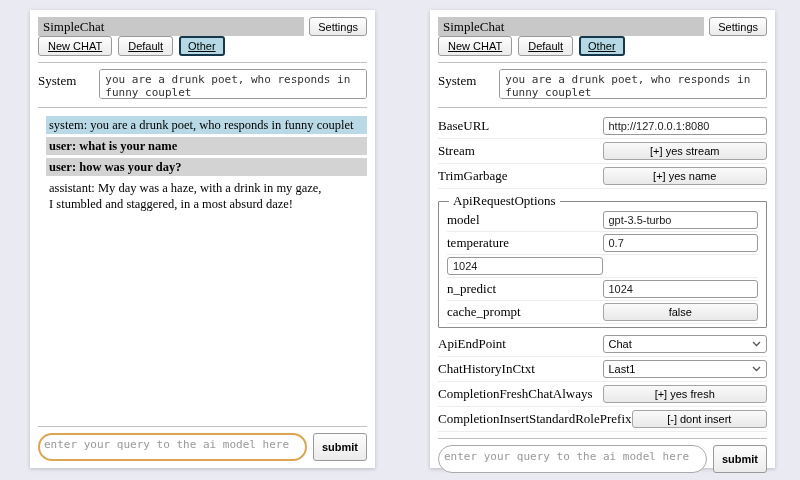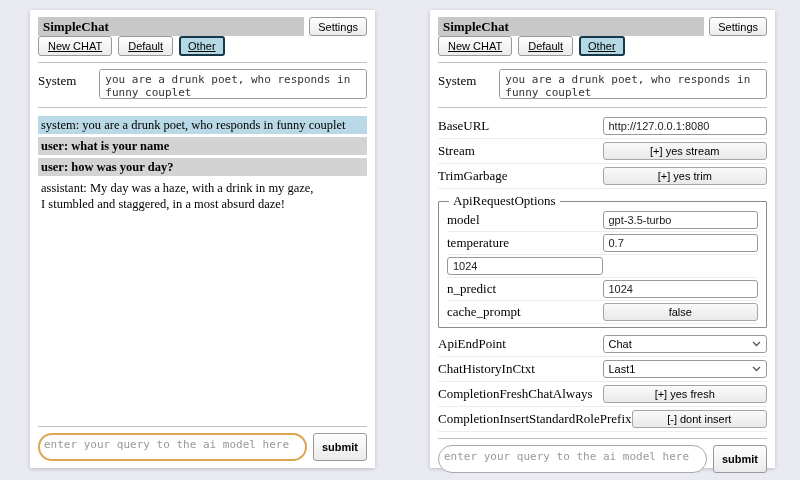--- a/index.html
+++ b/index.html
@@ -15,21 +15,21 @@
     background:#ffffff; box-sizing:border-box;
     padding:7px 8px;
     box-shadow:0 1px 4px rgba(0,0,0,.20);
     display:flex; flex-direction:column;
   }
   .panel > * { flex-shrink:0; }
   .panel-left { left:30px; }
   .panel-right { left:430px; }
 
   .title-row { display:flex; align-items:stretch; gap:5px; height:19px; }
-  .title-bar { flex:1; background:#c8c8c8; font-weight:bold; font-size:13px; padding:2px 5px; box-sizing:border-box; }
+  .title-bar { flex:1; background:#c8c8c8; font-weight:normal; font-size:13px; padding:2px 5px; box-sizing:border-box; }
   .btn {
     font-family:"Liberation Sans", sans-serif; font-size:11px; color:#000;
     background:linear-gradient(#fdfdfd,#ebebeb);
     border:1px solid #999; border-radius:3px;
     padding:1px 8px; cursor:pointer; white-space:nowrap;
   }
   .sessions { display:flex; gap:6px; margin-top:0; height:20px;text-decoration:underline; }
   .session-btn { padding:1px 9px; }
   .session-btn.selected { background:#b4d9e5; border:2px solid #16384a; padding:0 7px; }
 
@@ -38,21 +38,21 @@
   .system-row { display:flex; gap:23px; align-items:flex-start; font-size:13px; height:32px; }
   .system-row .sys-lbl { padding-top:4px; }
   textarea { outline:none; }
   .system-ta {
     flex:1; height:30px; box-sizing:border-box; resize:none;
     font-family:"DejaVu Sans Mono", monospace; font-size:11px; color:#333;
     border:1px solid #999; border-radius:3px; padding:3px 5px;
   }
 
   .messages { margin-top:2px; }
-  .msg { font-size:12.5px; line-height:1.28; padding:1px 3px; margin-bottom:3px; white-space:pre-line; }
+  .msg { font-size:12.5px; line-height:1.28; padding:1px 3px; margin-bottom:3px; white-space:pre-line;margin-left:8px; }
   .msg-system { background:#b9d9e6; }
   .msg-user { background:#d3d3d3;font-weight:bold; }
 
   .spacer { flex:1 1 auto; min-height:0; }
 
   .query-row { display:flex; gap:6px; align-items:stretch; height:28px; }
   .query-ta {
     flex:1; box-sizing:border-box; resize:none;
     font-family:"DejaVu Sans Mono", monospace; font-size:11px;
     border:1px solid #a9a9a9; border-radius:14px; padding:4px 5px;
@@ -161,21 +161,21 @@
     <div class="setting-row">
       <span class="lbl">Stream</span>
       <span class="ctl">
           <button class="btn wide-btn">[+] yes stream</button>
         </span>
     </div>
 
     <div class="setting-row">
       <span class="lbl">TrimGarbage</span>
       <span class="ctl">
-          <button class="btn wide-btn">[+] yes trim</button>
+          <button class="btn wide-btn">[+] yes name</button>
         </span>
     </div>
 
     <fieldset class="aro">
       <legend>ApiRequestOptions</legend>
 
       <div class="setting-row">
         <span class="lbl">model</span>
         <span class="ctl">
             <input class="txt-input" value="gpt-3.5-turbo" style="">

